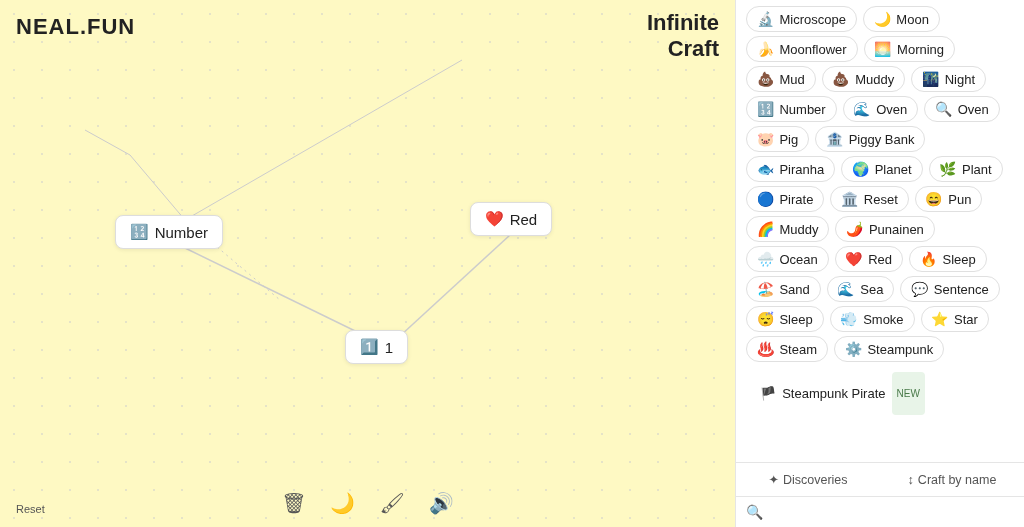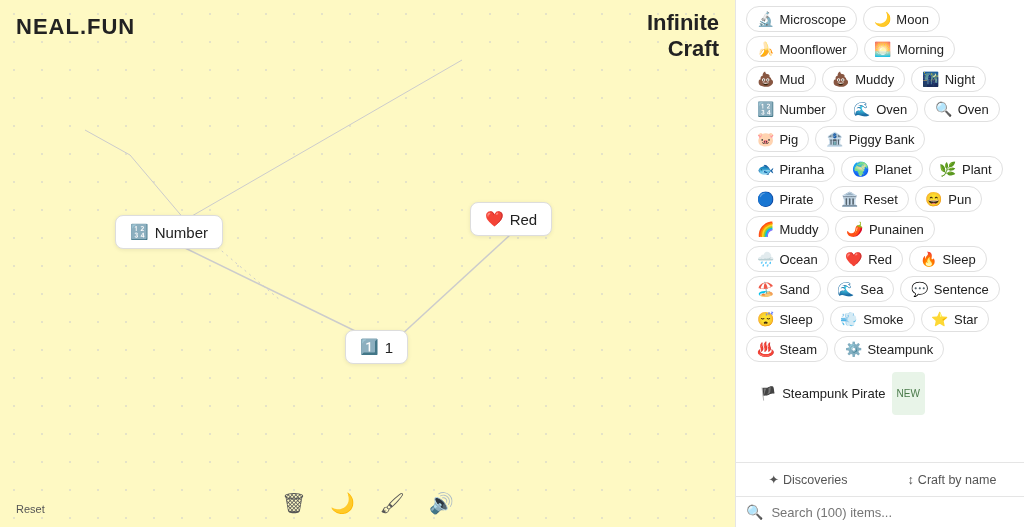--- a/index.html
+++ b/index.html
@@ -456,16 +456,15 @@
         <span>✦</span>
         <span>Discoveries</span>
       </button>
       <button class="panel-tab">
         <span>↕</span>
         <span>Craft by name</span>
       </button>
     </div>
     <div class="search-bar">
       <span class="search-icon">🔍</span>
-      <input type="text" placeholder="Search (100) items..." style="">
     </div>
   </div>
 </div>
 
 </body></html>

